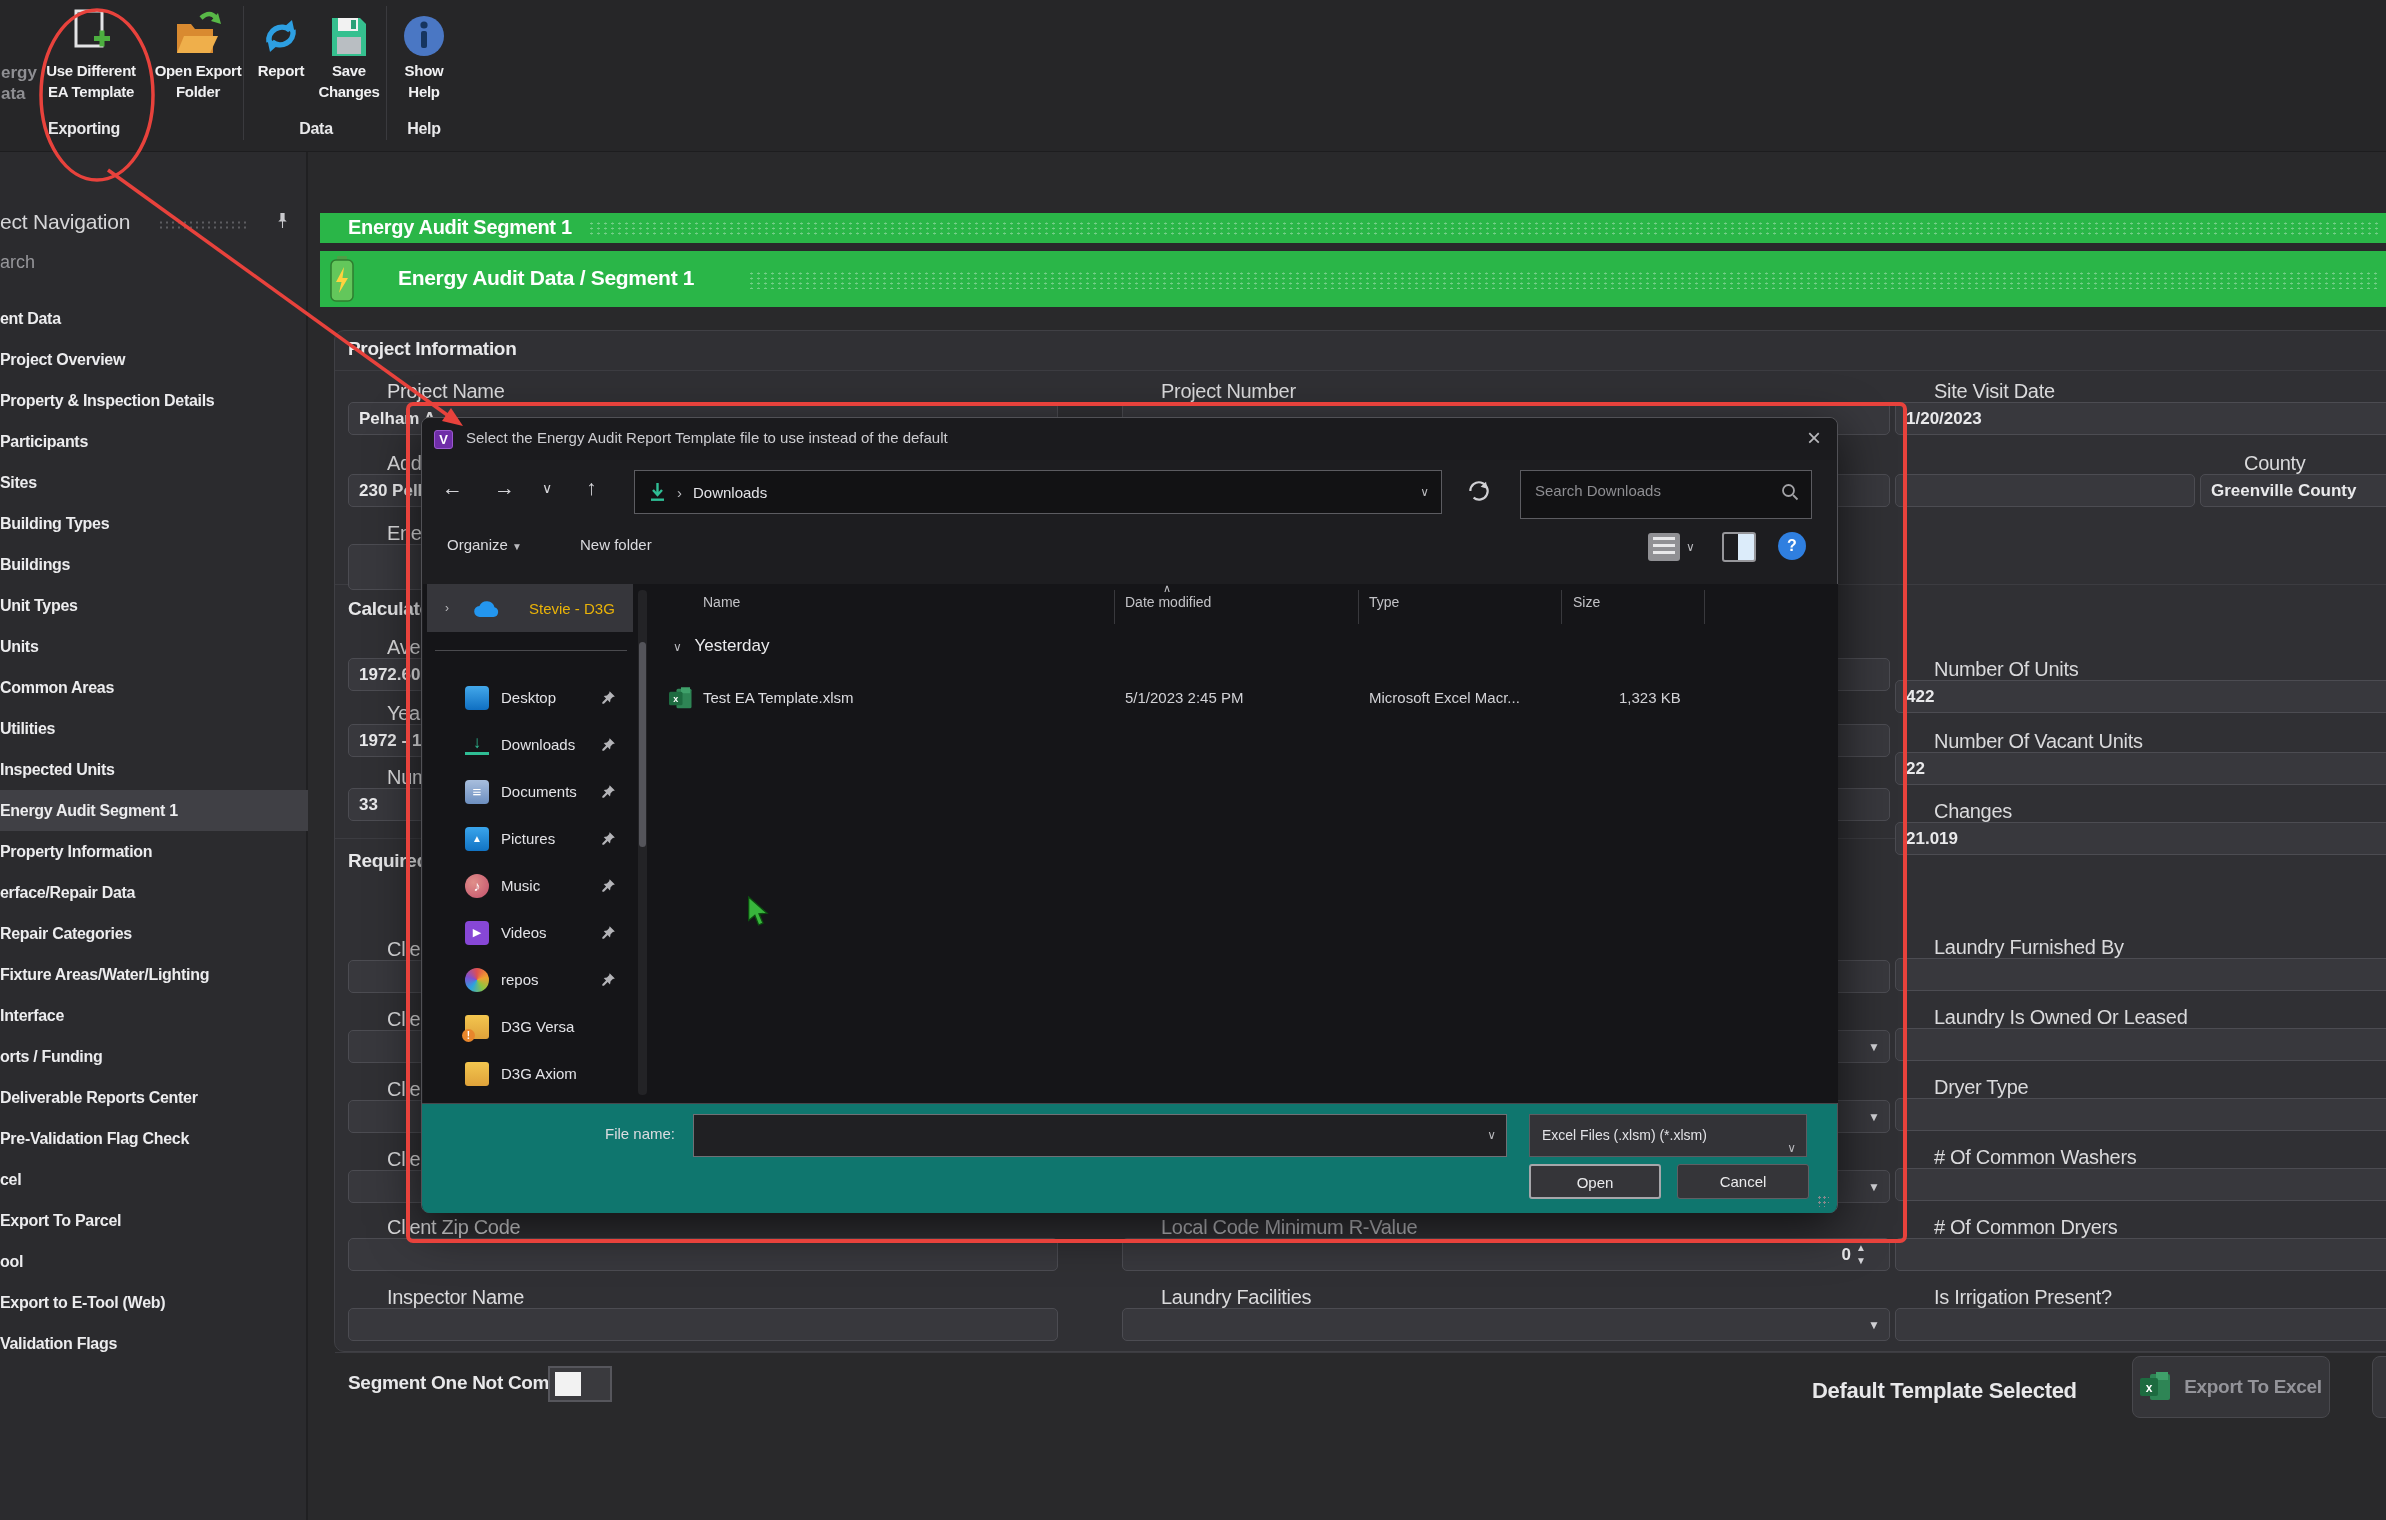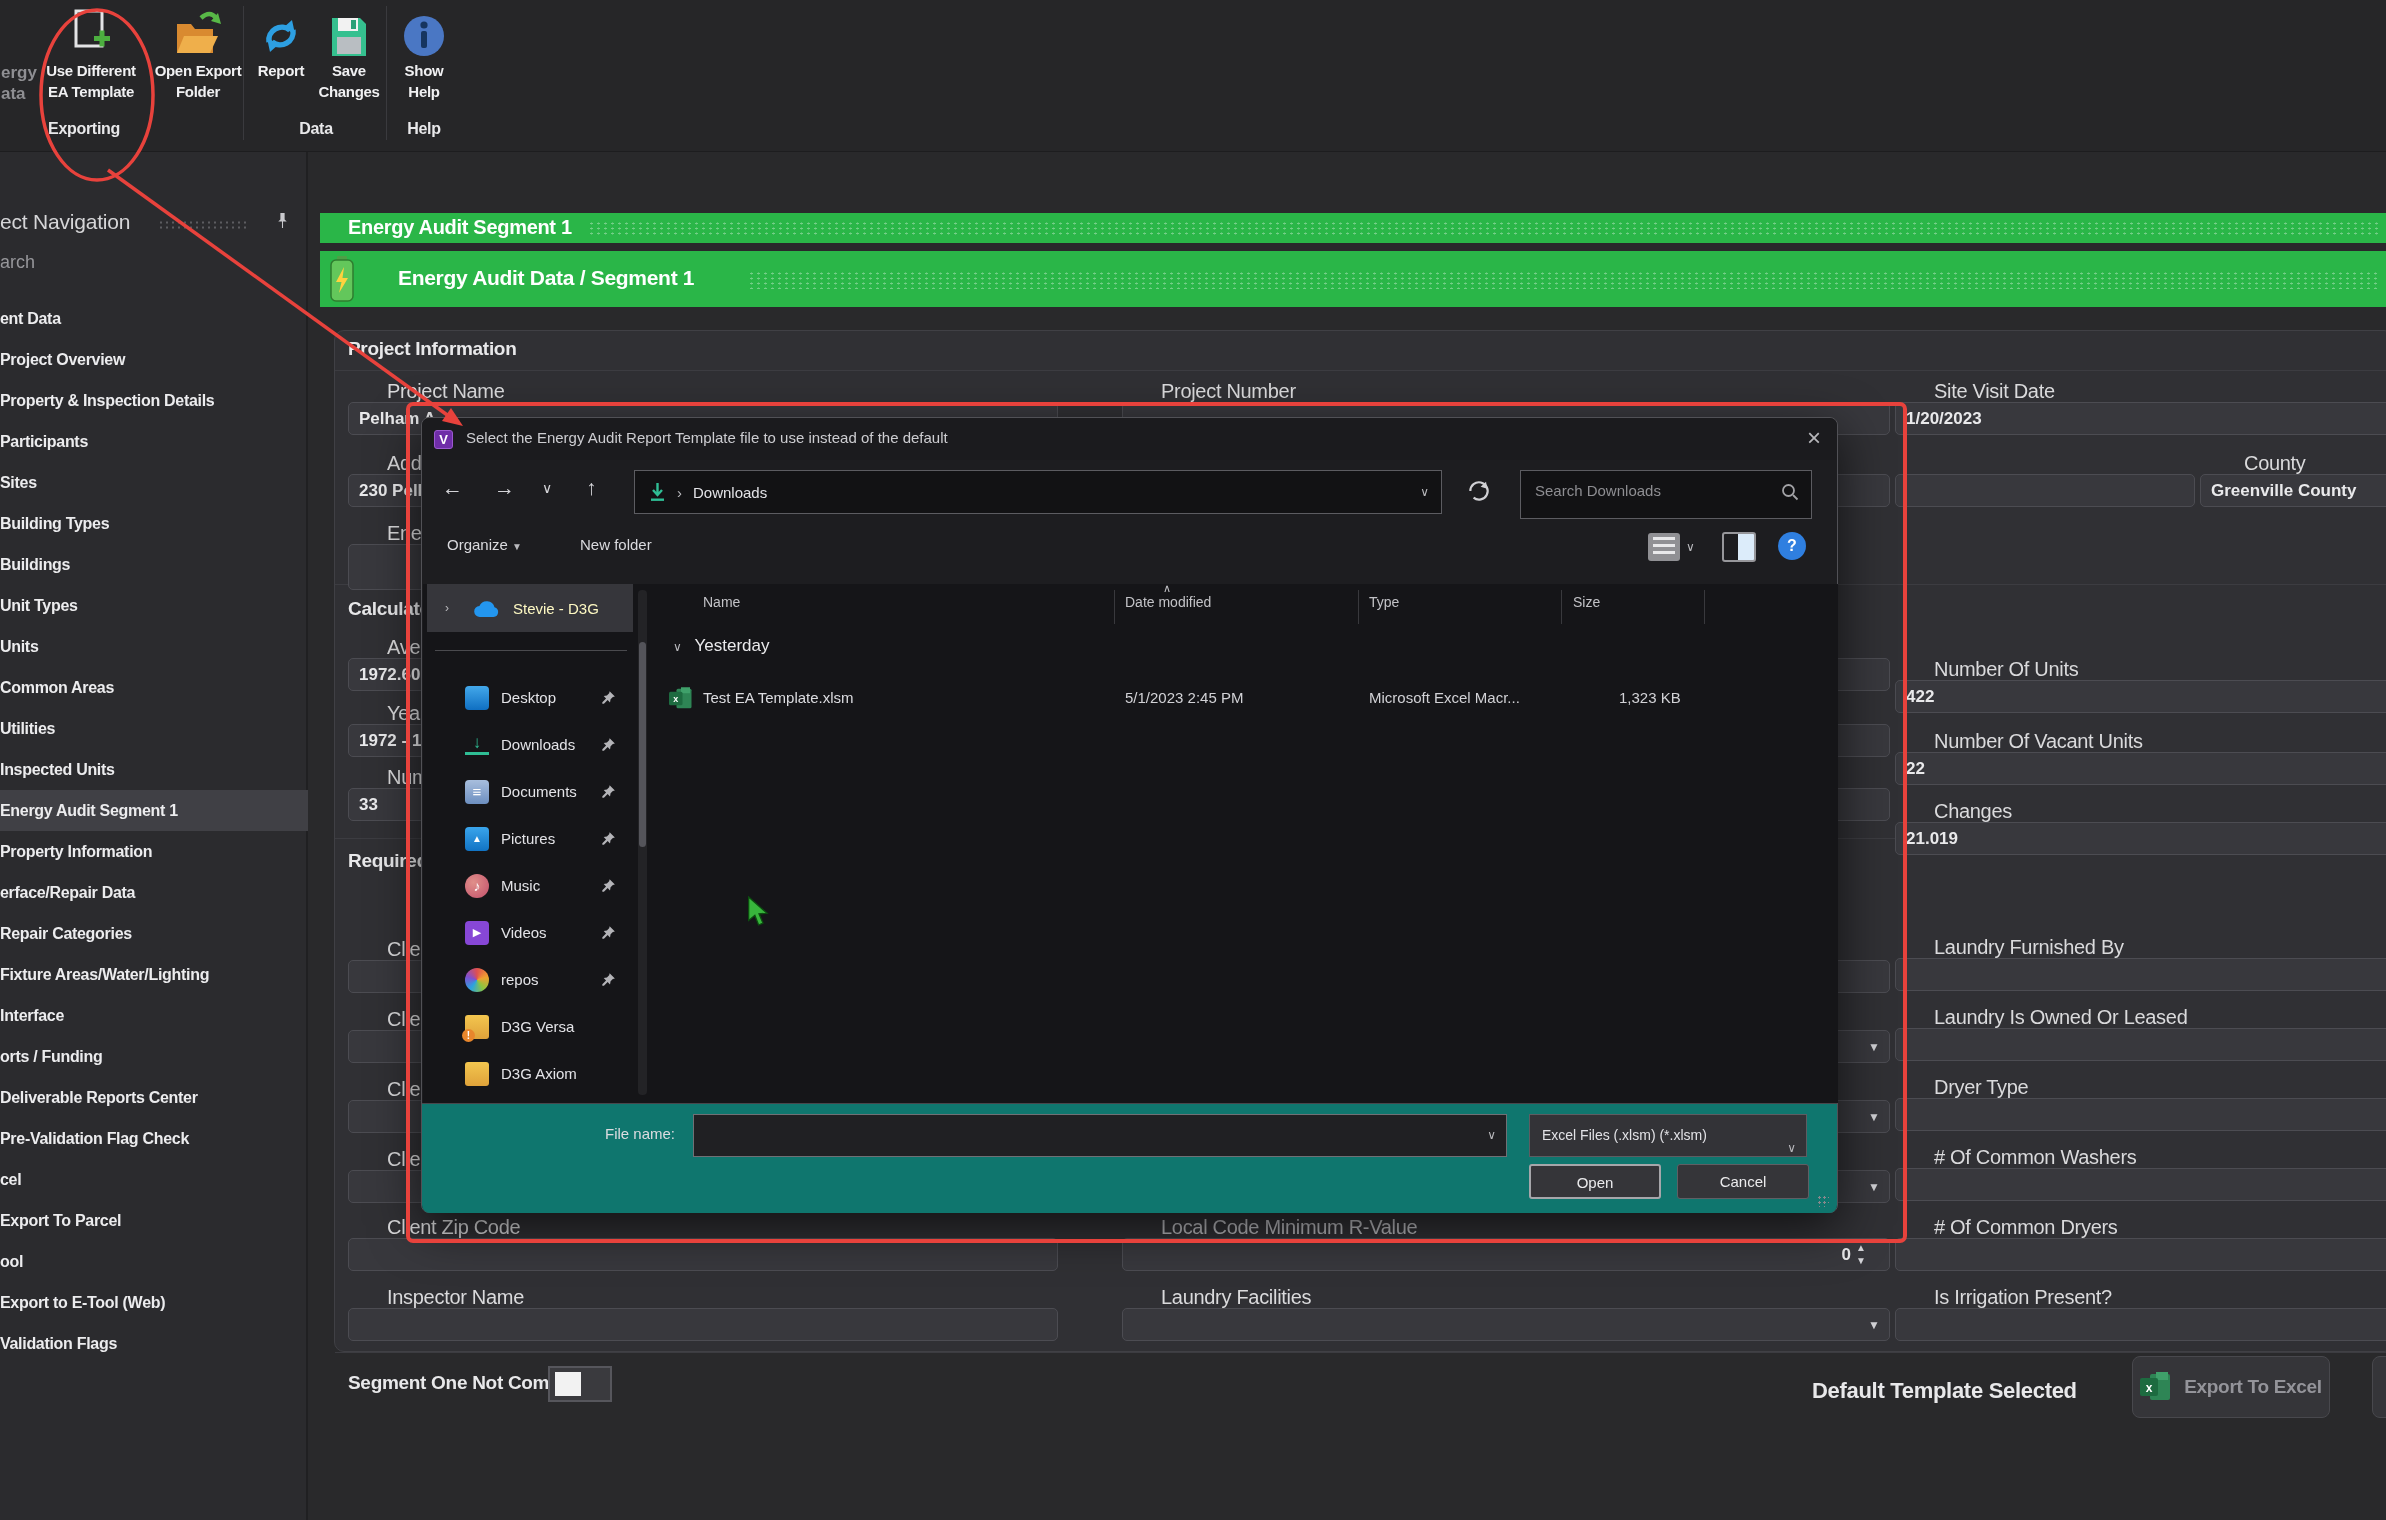--- a/index.html
+++ b/index.html
@@ -435,21 +435,21 @@
     <div class="abs" style="left:1300px;top:114px;width:34px;height:30px;border:2px solid #97979b;border-radius:3px;background:linear-gradient(90deg,transparent 0 46%,#dcecfa 46%);"></div>
     <div class="abs" style="left:1356px;top:114px;width:28px;height:28px;border-radius:50%;background:#2f7fe0;color:#fff;font-size:16px;font-weight:bold;text-align:center;line-height:28px;">?</div>
 
     <div class="dcontent">
 
       <div class="troot">
         <span class="chev" style="margin-left:18px;">›</span>
         <svg width="30" height="19" viewBox="0 0 30 19" style="margin-left:22px;">
           <path d="M9 18 a5.5 5.5 0 0 1-.6-11 A8 8 0 0 1 23.5 8.2 A5 5 0 0 1 22.5 18 z" fill="#2396ef"></path>
         </svg>
-        <span style="margin-left:12px;font-size:15px;color:#fef9c3;">Stevie - D3G</span>
+        <span style="margin-left:28px;font-size:15px;color:#eab308;">Stevie - D3G</span>
       </div>
       <div class="abs" style="left:12px;top:66px;width:192px;height:1px;background:#4a4a4e;"></div>
       <div class="abs" style="left:0;top:90px;width:214px;">
 
           <div class="titem">
             <span class="ic ic-desktop"></span>
             <span class="tlabel">Desktop</span>
             <svg class="pin" width="15" height="15" viewBox="0 0 16 16">
               <path d="M9.2 1.2 14.8 6.8 12.6 7.4 10.2 9.8 9.6 13.2 7.1 10.7 3.1 14.7 1.4 14.7 1.4 13 5.4 9 2.9 6.5 6.3 5.9 8.7 3.5 z" fill="#b4b4b8"></path>
             </svg>

